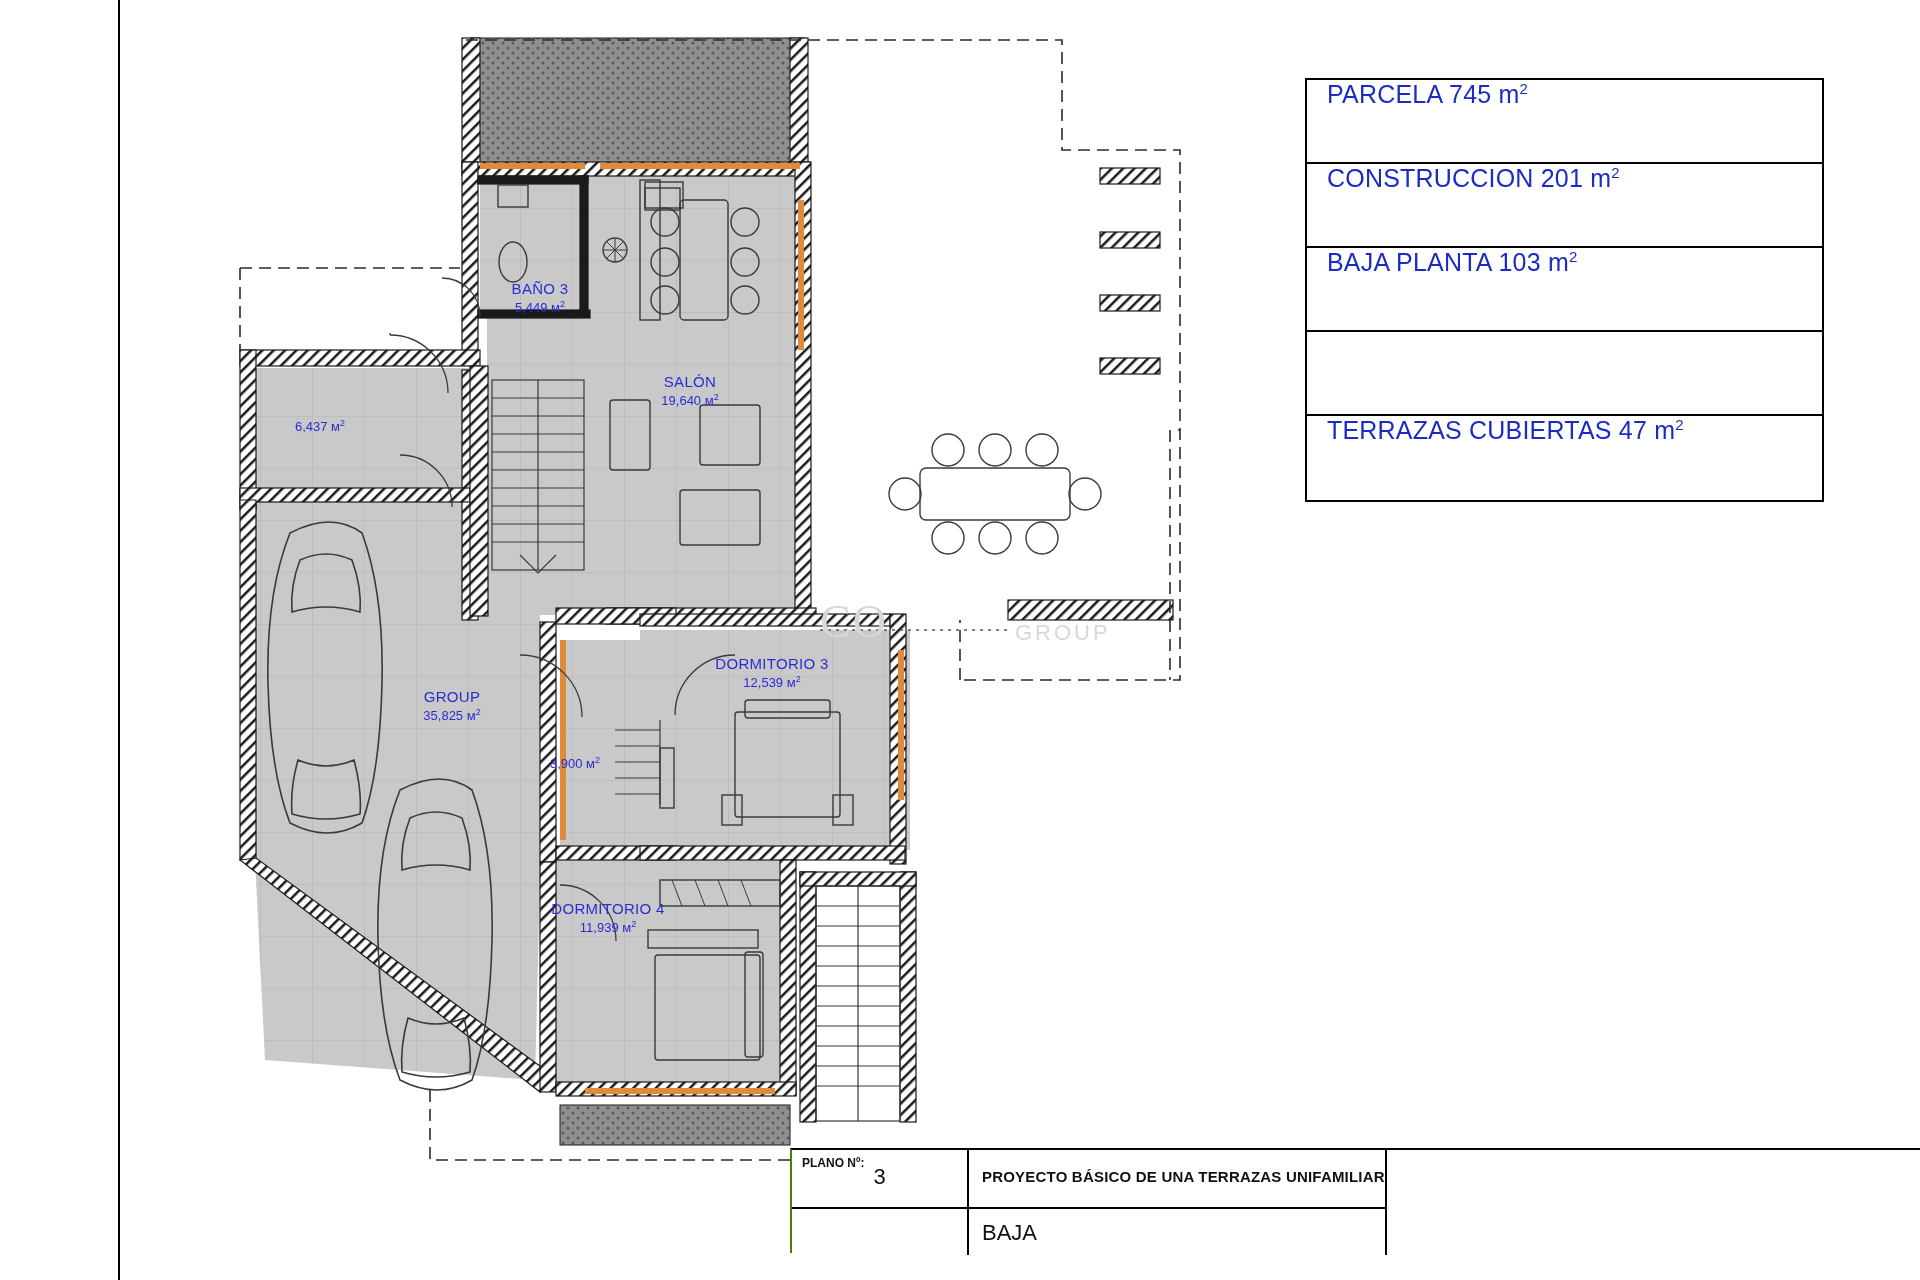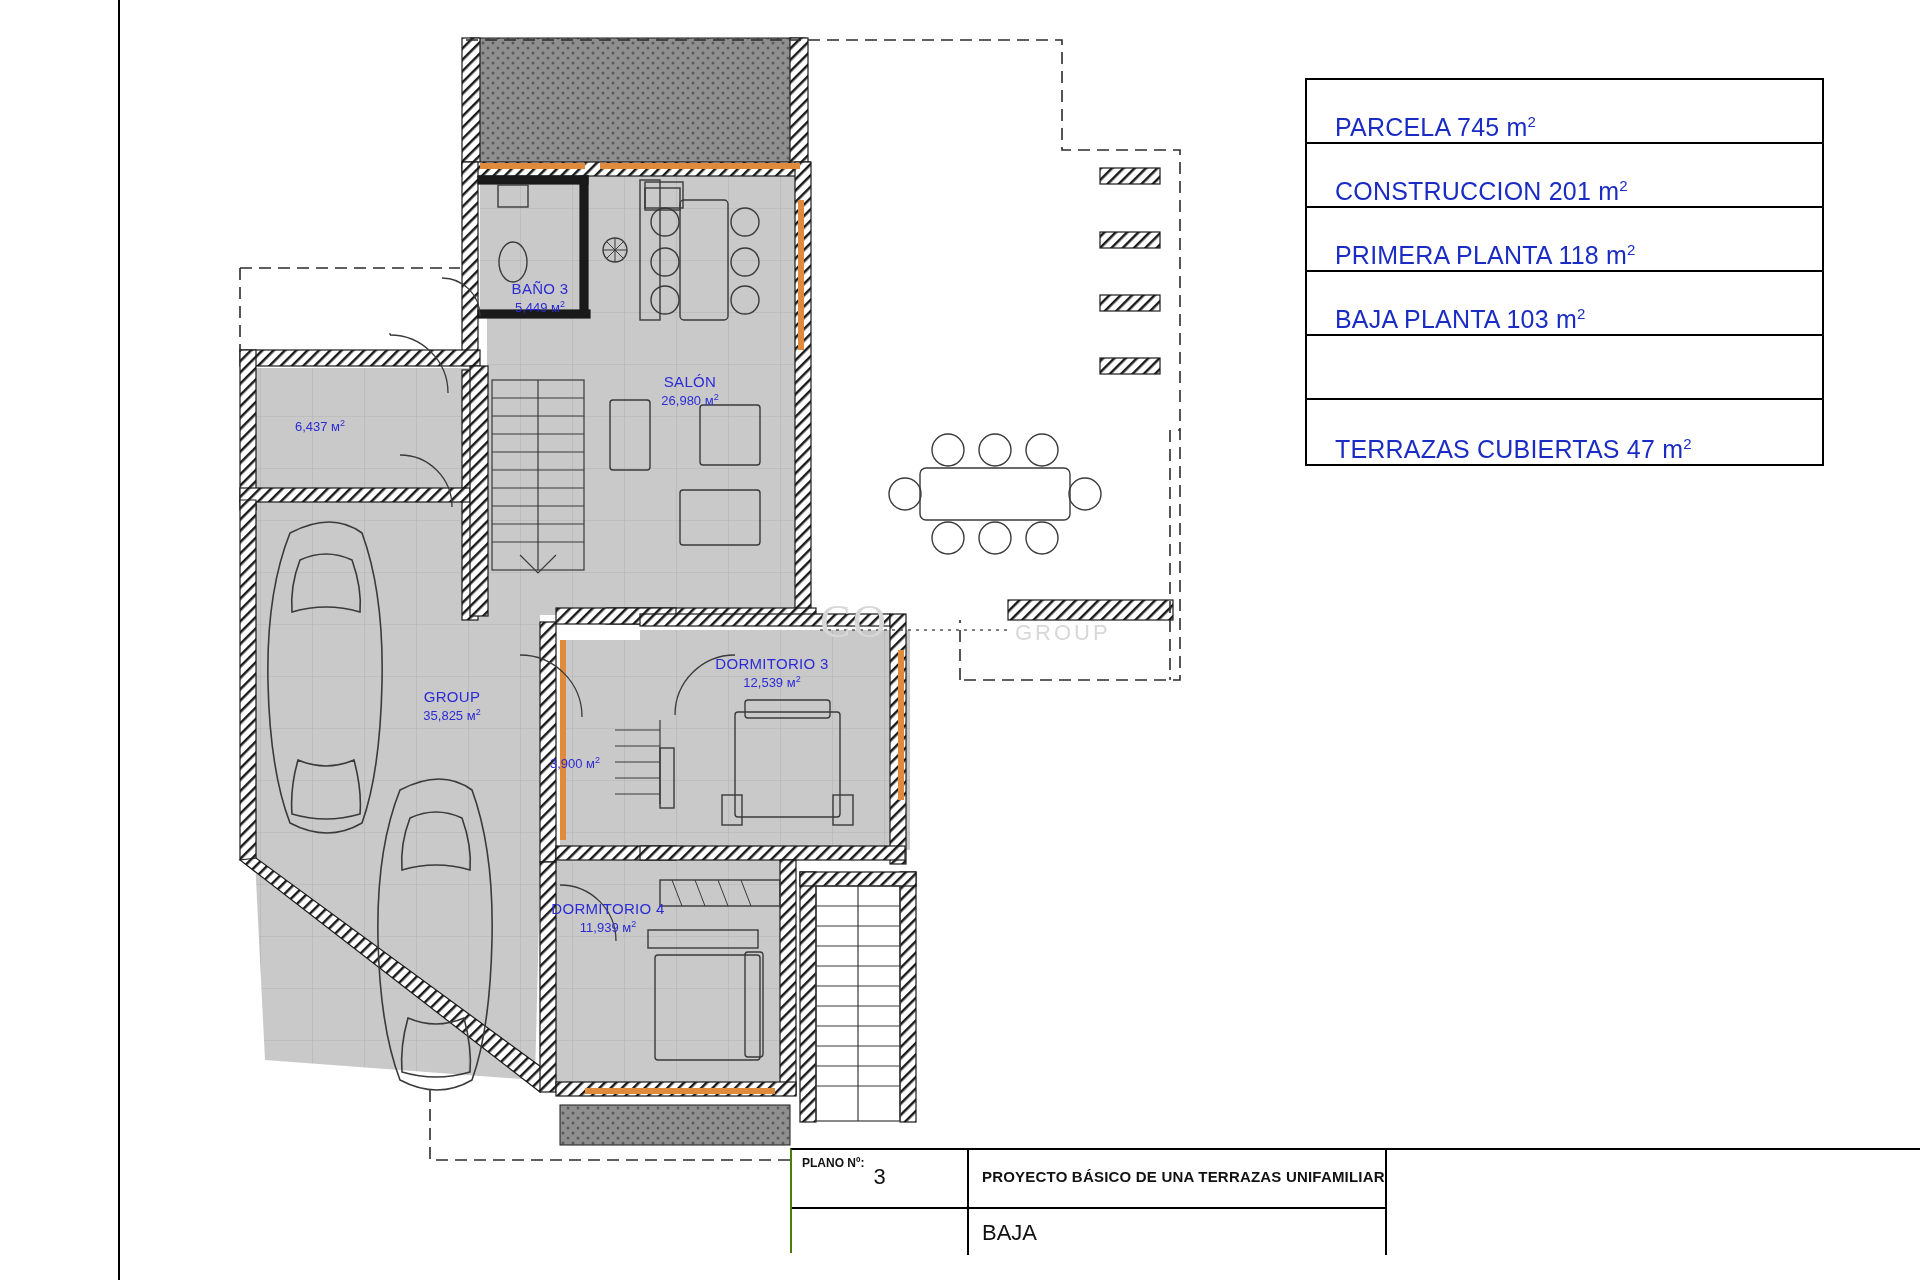--- a/index.html
+++ b/index.html
@@ -4,21 +4,21 @@
 <style>
   html,body{margin:0;padding:0;background:#ffffff;}
   body{width:1920px;height:1280px;font-family:"Liberation Sans",sans-serif;position:relative;overflow:hidden;}
   #sheet{position:absolute;left:0;top:0;width:1920px;height:1280px;background:#fff;}
 
   
   .frame-left{position:absolute;left:118px;top:0;width:2px;height:1280px;background:#000;}
 
   
   .legend{position:absolute;left:1305px;top:78px;width:515px;border:2px solid #000;}
-  .legend-row{height:64px;border-bottom:2px solid #000;display:flex;align-items:flex-end;padding-left:28px;box-sizing:border-box;}
+  .legend-row{height:84px;border-bottom:2px solid #000;display:flex;align-items:flex-start;padding-left:20px;box-sizing:border-box;}
   .legend-row:last-child{border-bottom:none;}
   .legend-row span{font-size:25px;color:#1a2cc4;letter-spacing:.2px;font-family:"Liberation Sans",sans-serif;}
   .legend-row sup{font-size:15px;}
   .legend-row.blank{}
 
   
   .titleblock{position:absolute;left:790px;top:1148px;width:1276px;height:105px;border-top:2px solid #000;border-left:2px solid #4d7c0f;box-sizing:border-box;}
   .tb-cell{position:absolute;box-sizing:border-box;}
   .tb-v1{left:175px;top:0;width:2px;height:105px;background:#000;}
   .tb-v3{left:593px;top:0;width:2px;height:105px;background:#000;}
@@ -247,21 +247,21 @@
   <div class="wm">CO</div>
   <div class="wm2">GROUP</div>
 
   <div class="rlabel" style="left:470px;top:280px;width:140px;">
     <span class="n">BAÑO 3</span>
     <span class="a"><span>5,449 м</span><sup>2</sup></span>
   </div>
 
   <div class="rlabel" style="left:620px;top:373px;width:140px;">
     <span class="n">SALÓN</span>
-    <span class="a"><span>26,980 м</span><sup>2</sup></span>
+    <span class="a"><span>19,640 м</span><sup>2</sup></span>
   </div>
 
   <div class="rlabel" style="left:250px;top:418px;width:140px;">
     <span class="n"></span>
     <span class="a"><span>6,437 м</span><sup>2</sup></span>
   </div>
 
   <div class="rlabel" style="left:372px;top:688px;width:160px;">
     <span class="n">GROUP</span>
     <span class="a"><span>35,825 м</span><sup>2</sup></span>
@@ -281,23 +281,20 @@
     <span class="n">DORMITORIO 4</span>
     <span class="a"><span>11,939 м</span><sup>2</sup></span>
   </div>
 
   <div class="legend">
     <div class="legend-row">
       <span><span>PARCELA 745 m</span><sup>2</sup></span>
     </div>
     <div class="legend-row">
       <span><span>CONSTRUCCION 201 m</span><sup>2</sup></span>
-    </div>
-    <div class="legend-row">
-      <span><span>PRIMERA PLANTA 118 m</span><sup>2</sup></span>
     </div>
     <div class="legend-row">
       <span><span>BAJA PLANTA 103 m</span><sup>2</sup></span>
     </div>
     <div class="legend-row blank">
       <span><span></span><sup></sup></span>
     </div>
     <div class="legend-row">
       <span><span>TERRAZAS CUBIERTAS 47 m</span><sup>2</sup></span>
     </div>

